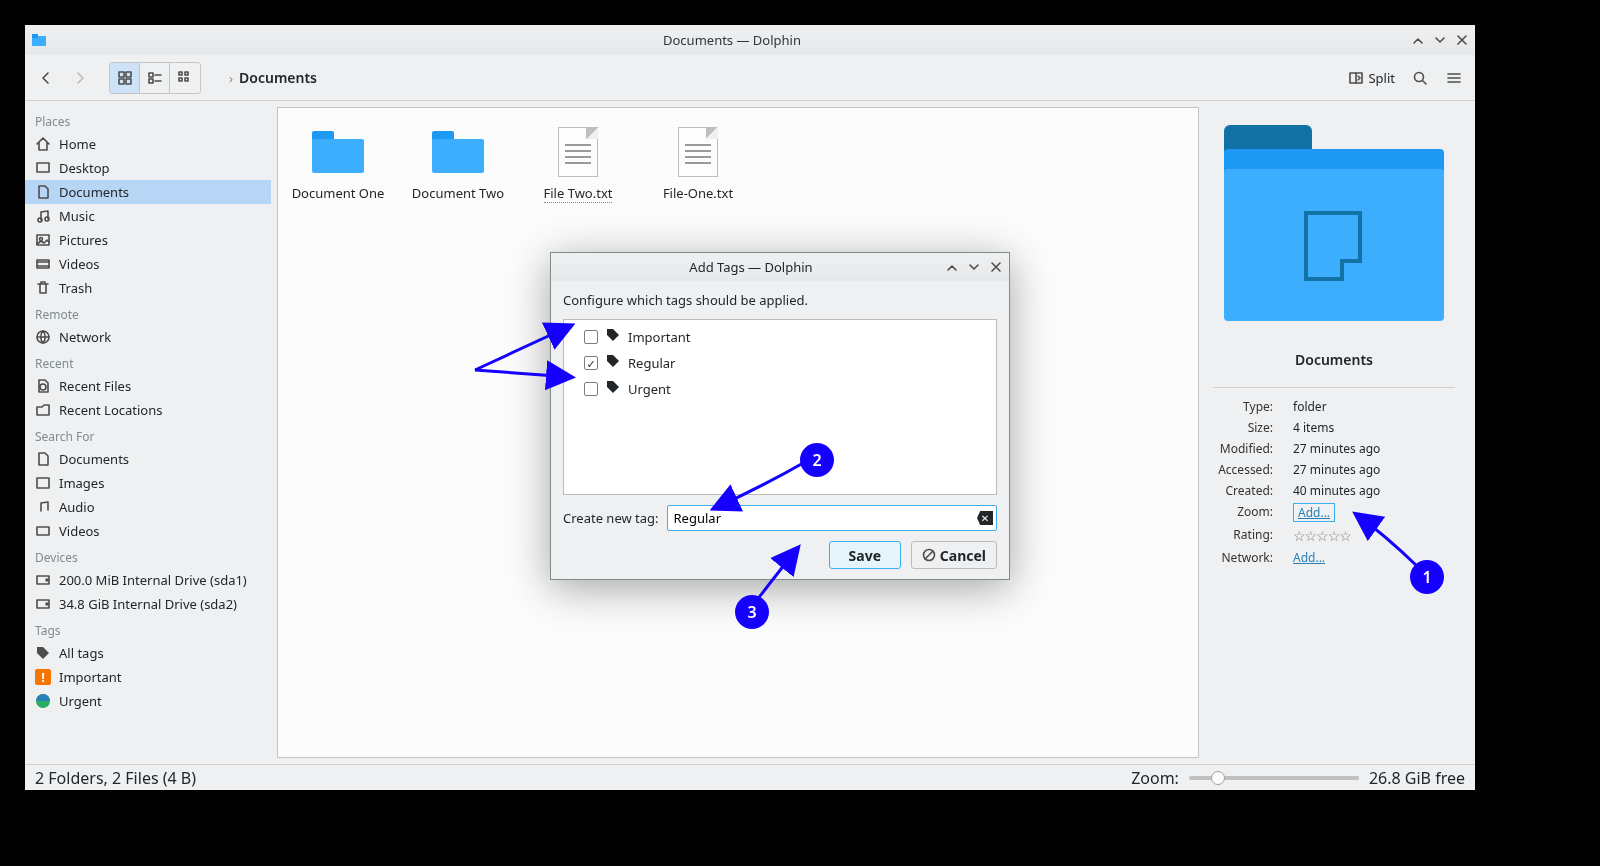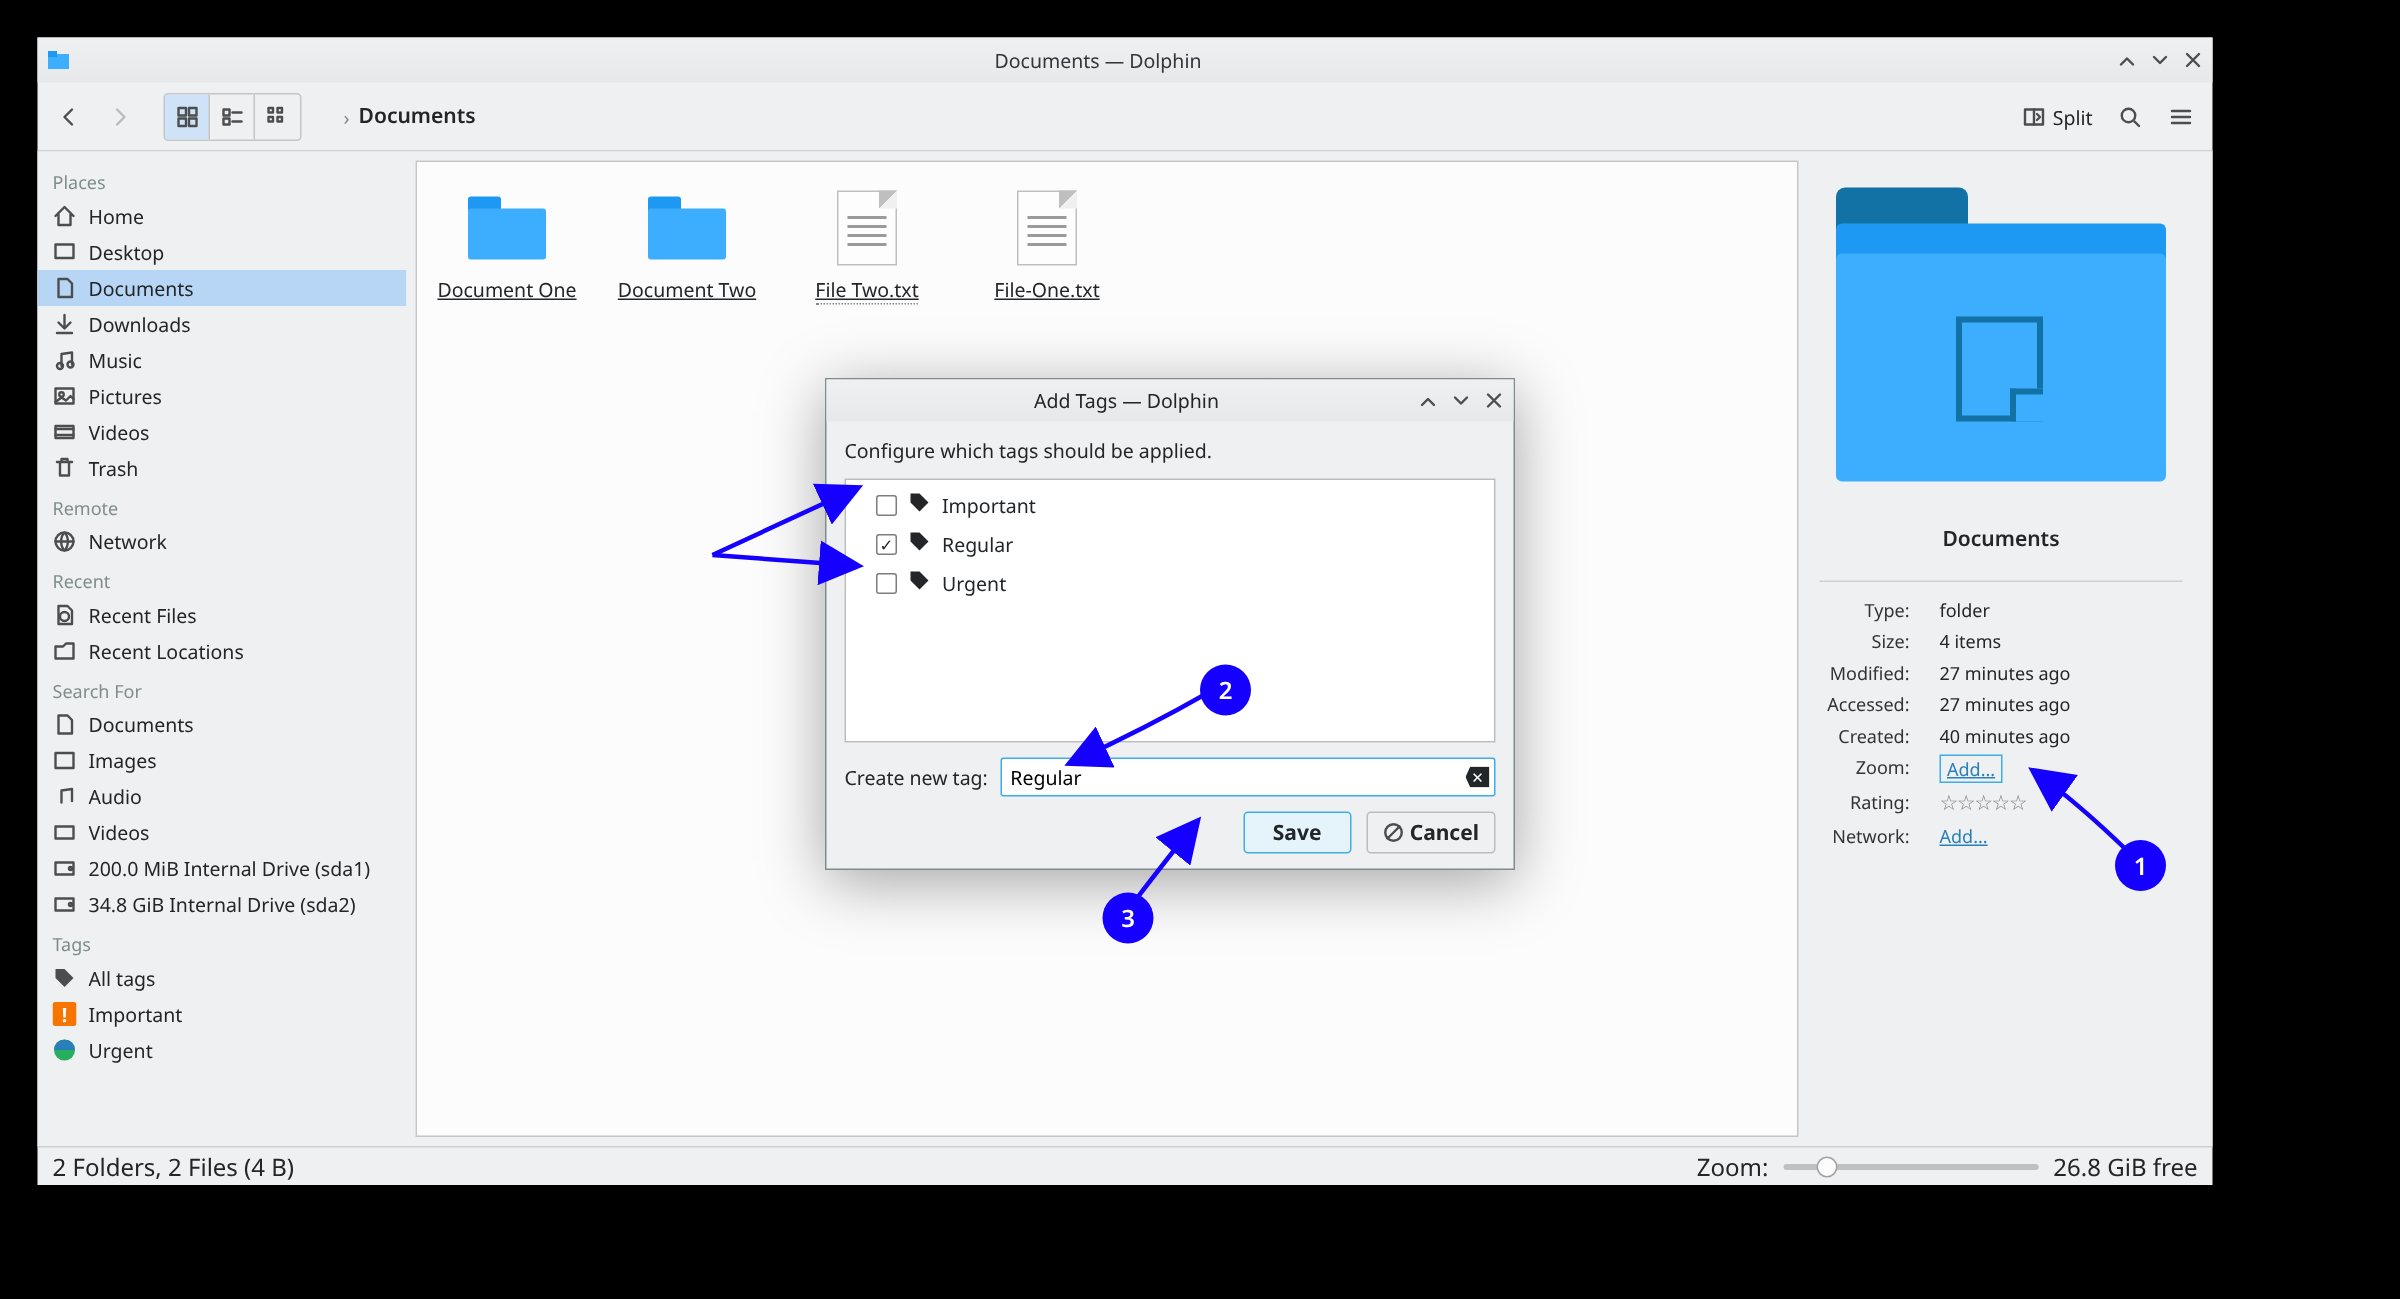--- a/index.html
+++ b/index.html
@@ -66,21 +66,21 @@
   .main { flex:1; display:flex; background:#eff0f1; padding:6px; min-width:0;}
   .file-view {
     flex:1; background:#fcfcfc; border:1px solid #c5c5c5;
     padding:18px 12px;
     display:flex; gap:24px; align-content:flex-start;
     position:relative;
     min-width:0;
   }
   .file-item { width:96px; display:flex; flex-direction:column; align-items:center; gap:6px; text-align:center; }
   .file-item .icon-slot { width:56px; height:52px; display:flex; align-items:center; justify-content:center;}
-  .file-item .label { font-size:13px;text-decoration:underline; }
+  .file-item .label { font-size:13px; }
   .file-item .label.sel { border-bottom:1px dotted #888; }
   .folder-icon { width:52px; height:42px; position:relative; }
   .folder-icon .tab { position:absolute; width:22px; height:10px; top:0; left:0; background:#1d99f3; border-radius:2px 2px 0 0;}
   .folder-icon .bod { position:absolute; width:52px; height:34px; bottom:0; left:0; background:#3daefd; border-radius:2px;}
   .txt-icon { width:40px; height:50px; background:#fdfdfd; border:1px solid #bfbfbf; position:relative; }
   .txt-icon::before { content:""; position:absolute; right:-1px; top:-1px; width:12px; height:12px; background:linear-gradient(135deg,#bfbfbf 50%, #f0f0f0 50%); }
   .txt-icon .lines { position:absolute; top:16px; left:6px; right:6px; }
   .txt-icon .lines div { height:2px; background:#9a9a9a; margin-bottom:4px; }
   
   .info-panel { width:270px; padding:10px 14px; display:flex; flex-direction:column; align-items:center; }
@@ -279,28 +279,20 @@
           <span class="ico">
             <svg width="16" height="16">
               <path class="ic" d="M4 2 H10 L13 5 V14 H4 Z"></path>
             </svg>
           </span>
           <span>Documents</span>
         </div>
       <div class="side-item">
           <span class="ico">
             <svg width="16" height="16">
-              <path class="ic" d="M8 2 V10 M4 7 L8 11 L12 7 M3 14 H13"></path>
-            </svg>
-          </span>
-          <span>Downloads</span>
-        </div>
-      <div class="side-item">
-          <span class="ico">
-            <svg width="16" height="16">
               <path class="ic" d="M6 12 V4 L13 3 V11"></path>
               <circle class="ic" cx="5" cy="12" r="2"></circle>
               <circle class="ic" cx="12" cy="11" r="2"></circle>
             </svg>
           </span>
           <span>Music</span>
         </div>
       <div class="side-item">
           <span class="ico">
             <svg width="16" height="16">
@@ -386,20 +378,21 @@
         </div>
       <div class="side-item">
           <span class="ico">
             <svg width="16" height="16">
               <rect class="ic" x="2" y="4" width="12" height="8"></rect>
             </svg>
           </span>
           <span>Videos</span>
         </div>
 
+      <div class="side-header">Devices</div>
       <div class="side-item">
           <span class="ico">
             <svg width="16" height="16">
               <rect class="ic" x="2" y="4" width="12" height="8"></rect>
               <circle class="ic" cx="12" cy="8" r="1"></circle>
             </svg>
           </span>
           <span>200.0 MiB Internal Drive (sda1)</span>
         </div>
       <div class="side-item">

